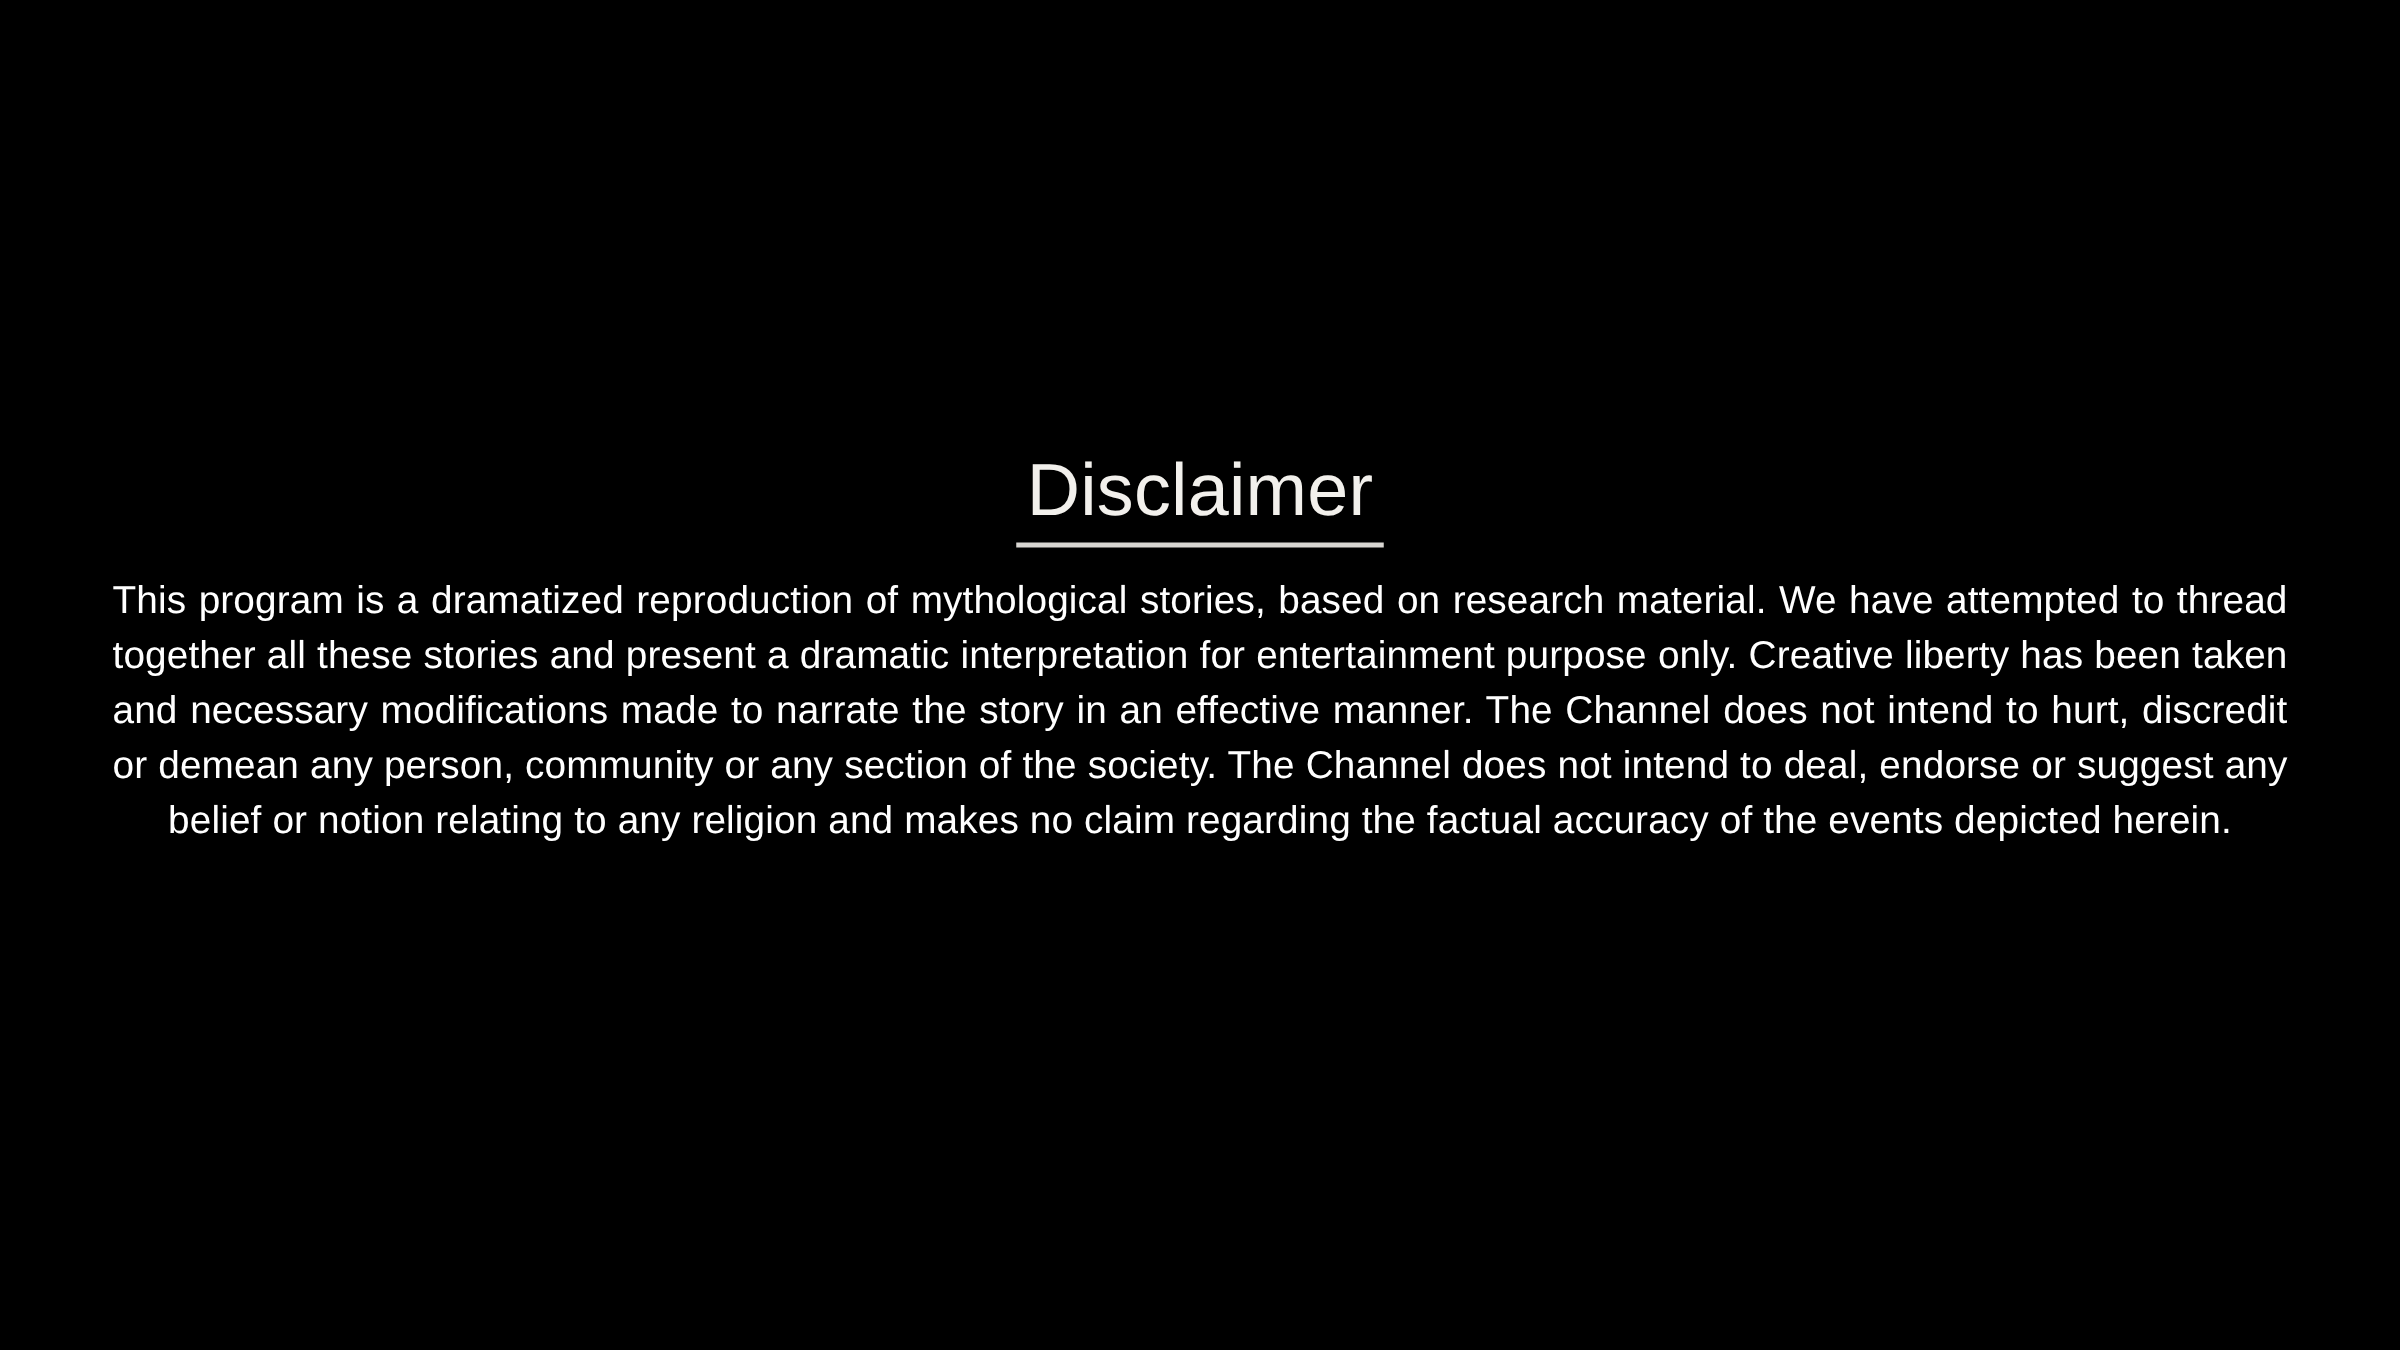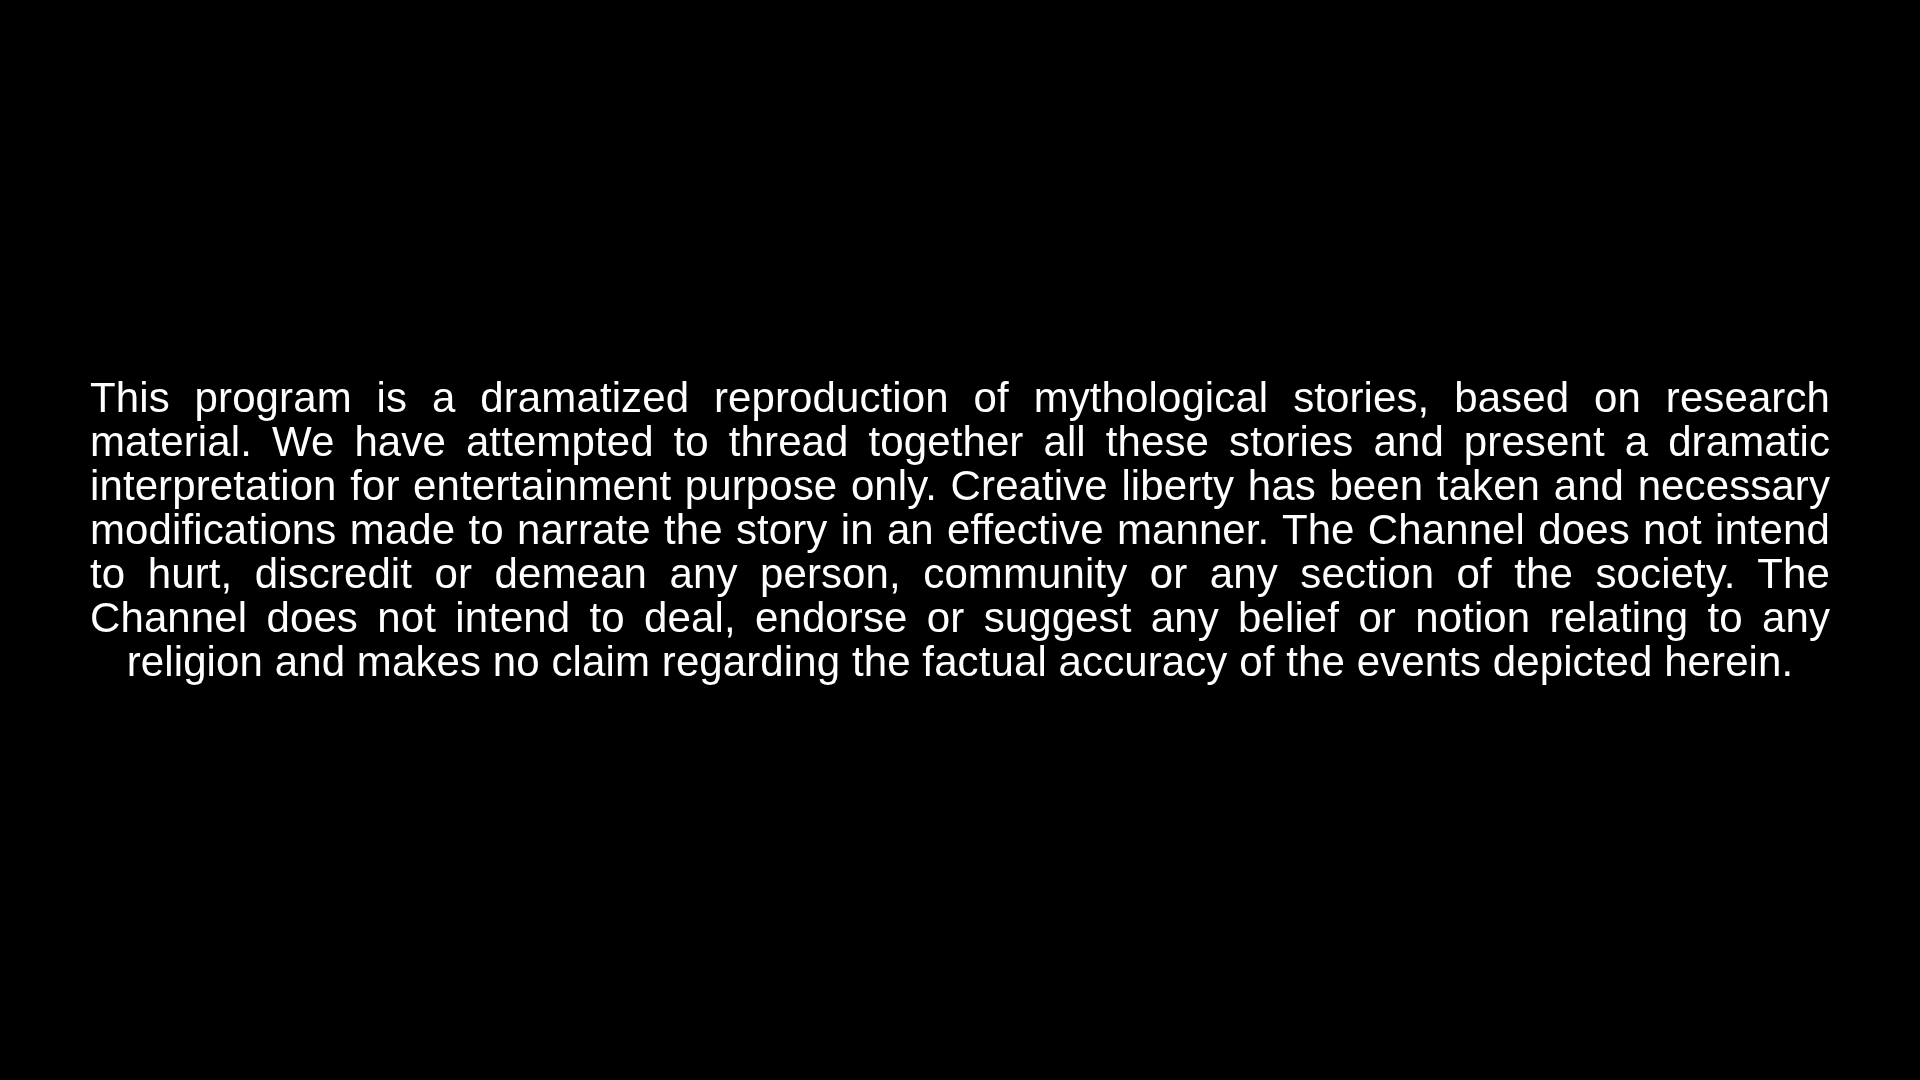--- a/index.html
+++ b/index.html
@@ -46,32 +46,35 @@
     font-weight: 400;
     color: #f2f0ec;
     letter-spacing: 0.2px;
     padding: 0 8px 10px 8px;
     border-bottom: 4px solid #d8d6d2;
   }
   .body-text {
     margin: 20px auto 0 auto;
     width: 1740px;
     text-align: center;
-    font-size: 42px;
+    font-size: 31px;
     line-height: 44px;
     color: #ffffff;
     font-weight: 400;
     letter-spacing: 0.1px;
     text-align: justify;
     text-align-last: center;
     hyphens: manual;
   }
 </style>
 </head>
 <body>
 
 <div class="slide">
   <div class="content">
     <div class="inner">
+      <div class="title-wrap">
+        <div class="title">Disclaimer</div>
+      </div>
       <div class="body-text">This program is a dramatized reproduction of mythological stories, based on research material. We have attempted to thread together all these stories and present a dramatic interpretation for entertainment purpose only. Creative liberty has been taken and necessary modifications made to narrate the story in an effective manner. The Channel does not intend to hurt, discredit or demean any person, community or any section of the society. The Channel does not intend to deal, endorse or suggest any belief or notion relating to any religion and makes no claim regarding the factual accuracy of the events depicted herein.</div>
     </div>
   </div>
 </div>
 
 </body></html>

